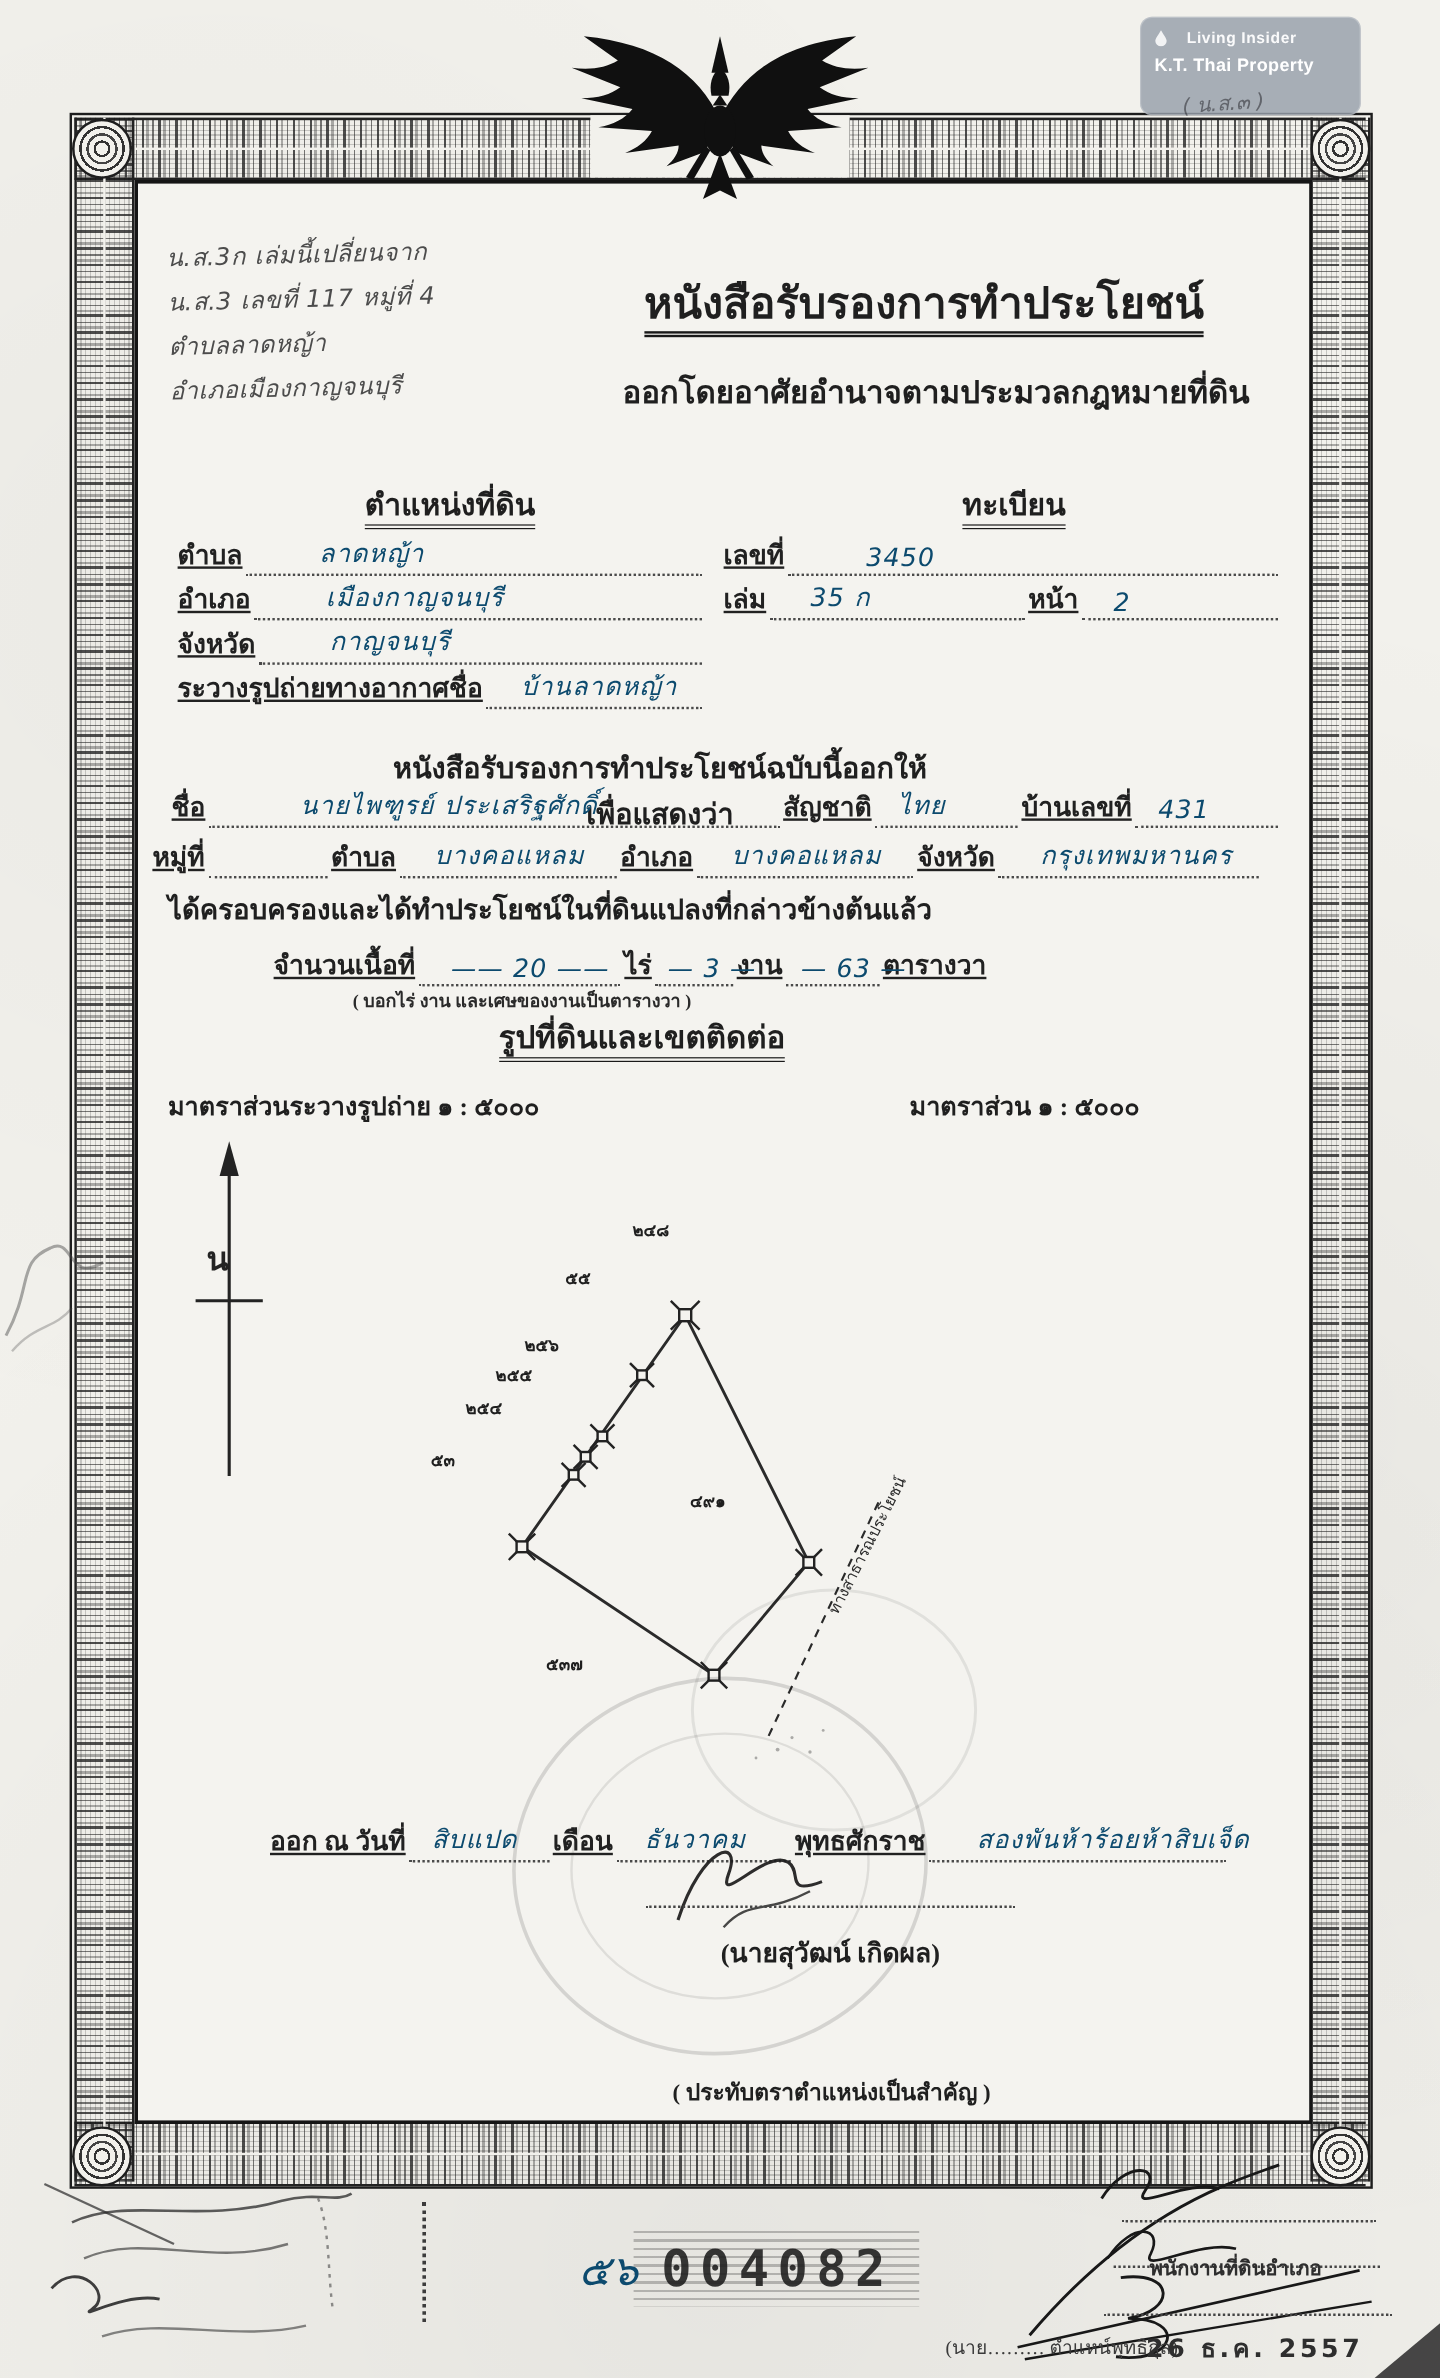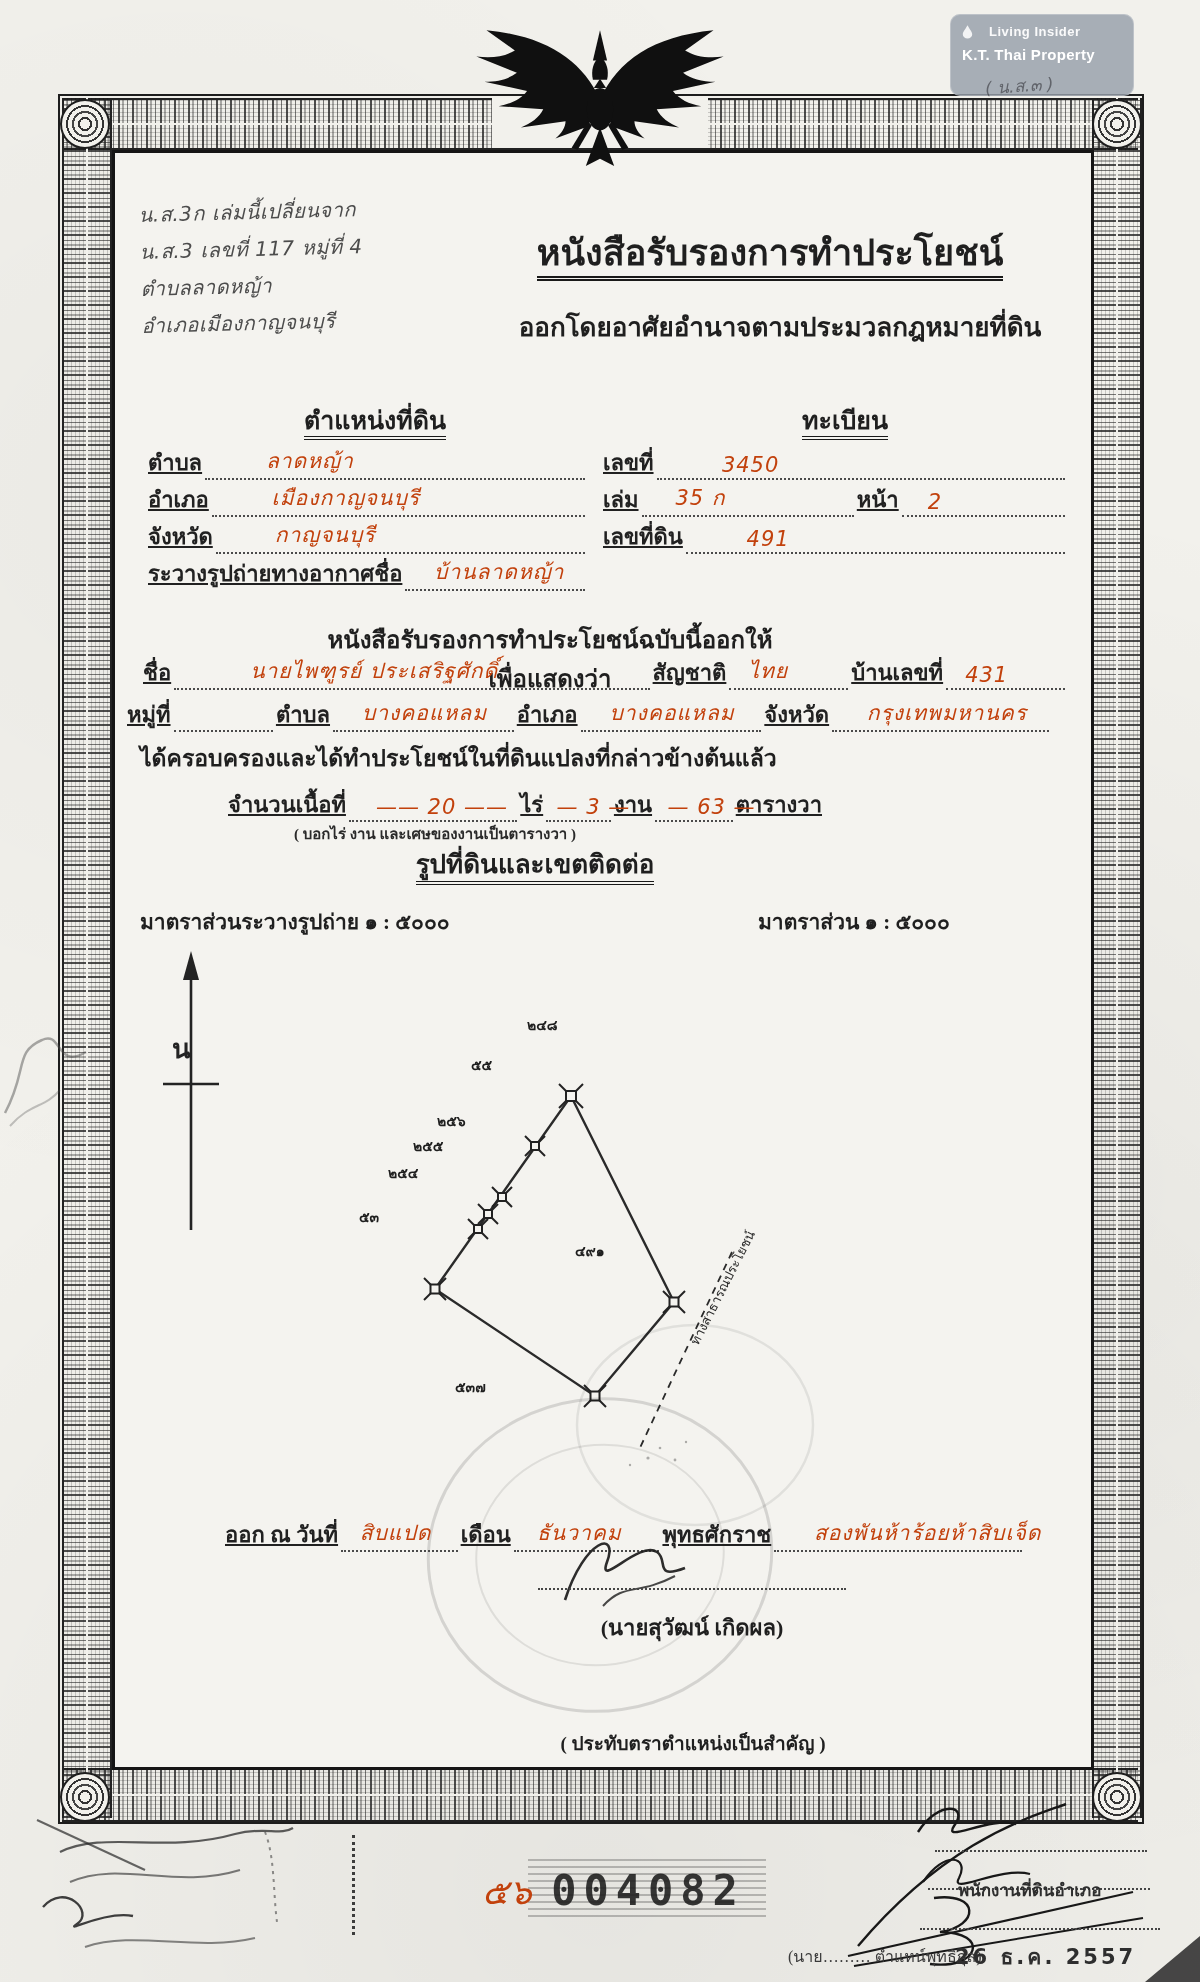--- a/index.html
+++ b/index.html
@@ -45,21 +45,21 @@
   .garuda-backdrop{position:absolute;left:492px;top:96px;width:216px;height:52px;background:#f2f1ec;z-index:7;}
   .garuda{position:absolute;left:468px;top:20px;z-index:8;}
 
   
   .h{font-weight:bold;text-align:center;}
   .u-double{border-bottom:5px double #191919;padding-bottom:3px;}
   .u-double-s{border-bottom:4px double #191919;padding-bottom:2px;}
   .lblrow{position:absolute;display:flex;align-items:flex-end;font-weight:bold;color:#212121;font-size:22px;text-decoration:underline;}
   .lbl{white-space:nowrap;padding:0 3px;}
   .dots{flex:1;border-bottom:2px dotted #4a4a4a;position:relative;min-width:24px;height:100%;}
-  .hw{font-family:"DejaVu Sans",sans-serif;font-style:italic;font-weight:normal;color:#c2410c;letter-spacing:1px;}
+  .hw{font-family:"DejaVu Sans",sans-serif;font-style:italic;font-weight:normal;color:#0c4a6e;letter-spacing:1px;}
   .dots>.hw{position:absolute;left:16%;bottom:1px;white-space:nowrap;font-size:21px;}
   .dash::before{content:"—— ";} .dash::after{content:" ——";}
   .dash1::before{content:"— ";} .dash1::after{content:" —";}
   .notes{position:absolute;left:140px;top:194px;font-family:"DejaVu Sans",sans-serif;font-style:italic;
     color:#4c4c4c;font-size:20px;line-height:37px;transform:rotate(-1.5deg);letter-spacing:.5px;}
   .small-note{font-size:15px;font-weight:bold;text-align:center;color:#2a2a2a;}
 
   .dotline{position:absolute;border-bottom:2px dotted #454545;}
   .vdotline{position:absolute;border-left:3px dotted #3c3c3c;}
 
@@ -166,26 +166,20 @@
       </span>
   </div>
   <div class="lblrow" style="left:600px;top:483px;width:465px;height:34px;">
     <span class="lbl">เล่ม</span>
     <span class="dots" style="flex:1.3;">
         <span class="hw">35 ก</span>
       </span>
     <span class="lbl">หน้า</span>
     <span class="dots">
         <span class="hw">2</span>
-      </span>
-  </div>
-  <div class="lblrow" style="left:600px;top:520px;width:465px;height:34px;">
-    <span class="lbl">เลขที่ดิน</span>
-    <span class="dots">
-        <span class="hw">491</span>
       </span>
   </div>
 
   <div class="abs h" style="left:310px;top:620px;width:480px;font-size:24px;">หนังสือรับรองการทำประโยชน์ฉบับนี้ออกให้เพื่อแสดงว่า</div>
   <div class="lblrow" style="left:140px;top:656px;width:925px;height:34px;">
     <span class="lbl">ชื่อ</span>
     <span class="dots" style="flex:2.2;">
         <span class="hw">นายไพฑูรย์ ประเสริฐศักดิ์</span>
       </span>
     <span class="lbl">สัญชาติ</span>

